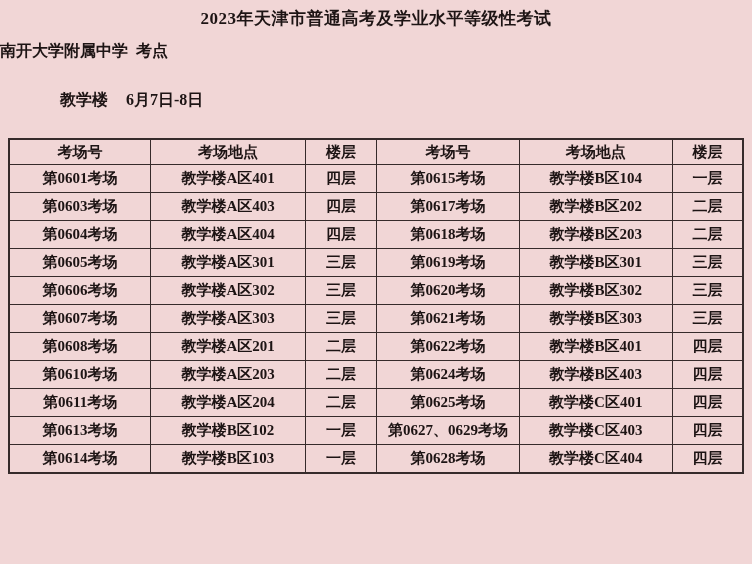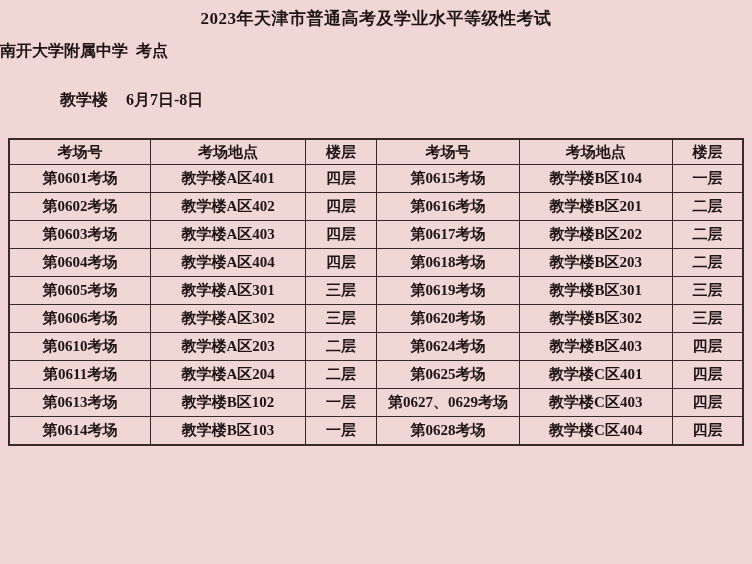--- a/index.html
+++ b/index.html
@@ -97,28 +97,20 @@
     <tbody>
         <tr>
           <td>第0601考场</td>
           <td>教学楼A区401</td>
           <td>四层</td>
           <td>第0615考场</td>
           <td>教学楼B区104</td>
           <td>一层</td>
         </tr>
         <tr>
-          <td>第0602考场</td>
-          <td>教学楼A区402</td>
-          <td>四层</td>
-          <td>第0616考场</td>
-          <td>教学楼B区201</td>
-          <td>二层</td>
-        </tr>
-        <tr>
           <td>第0603考场</td>
           <td>教学楼A区403</td>
           <td>四层</td>
           <td>第0617考场</td>
           <td>教学楼B区202</td>
           <td>二层</td>
         </tr>
         <tr>
           <td>第0604考场</td>
           <td>教学楼A区404</td>
@@ -135,20 +127,36 @@
           <td>教学楼B区301</td>
           <td>三层</td>
         </tr>
         <tr>
           <td>第0606考场</td>
           <td>教学楼A区302</td>
           <td>三层</td>
           <td>第0620考场</td>
           <td>教学楼B区302</td>
           <td>三层</td>
+        </tr>
+        <tr>
+          <td>第0607考场</td>
+          <td>教学楼A区303</td>
+          <td>三层</td>
+          <td>第0621考场</td>
+          <td>教学楼B区303</td>
+          <td>三层</td>
+        </tr>
+        <tr>
+          <td>第0608考场</td>
+          <td>教学楼A区201</td>
+          <td>二层</td>
+          <td>第0622考场</td>
+          <td>教学楼B区401</td>
+          <td>四层</td>
         </tr>
         <tr>
           <td>第0610考场</td>
           <td>教学楼A区203</td>
           <td>二层</td>
           <td>第0624考场</td>
           <td>教学楼B区403</td>
           <td>四层</td>
         </tr>
         <tr>

